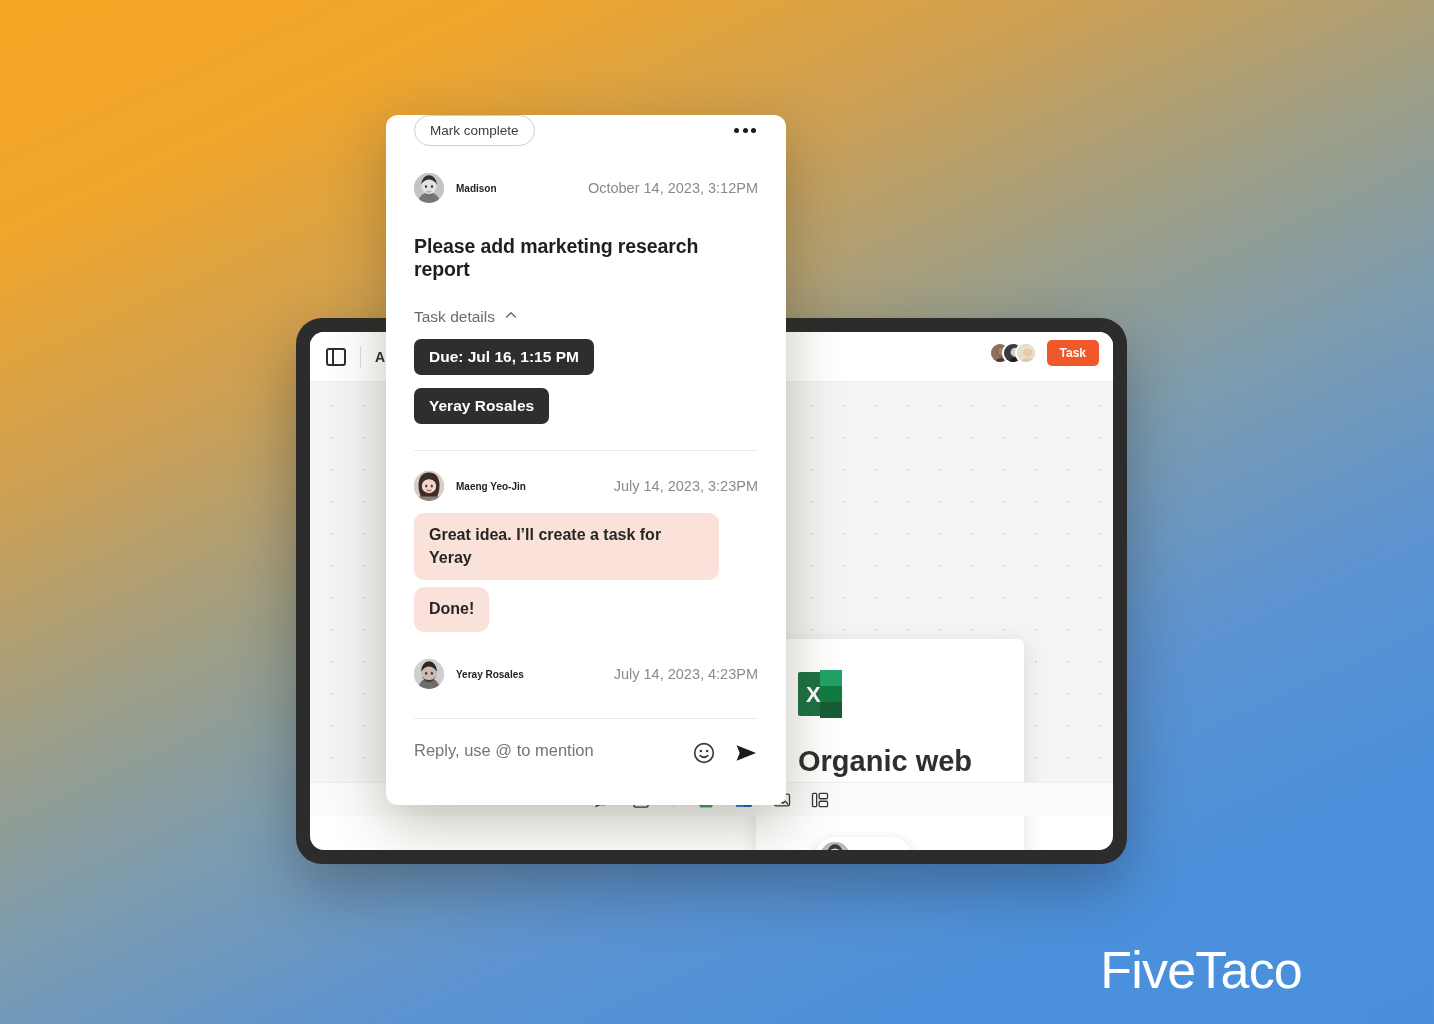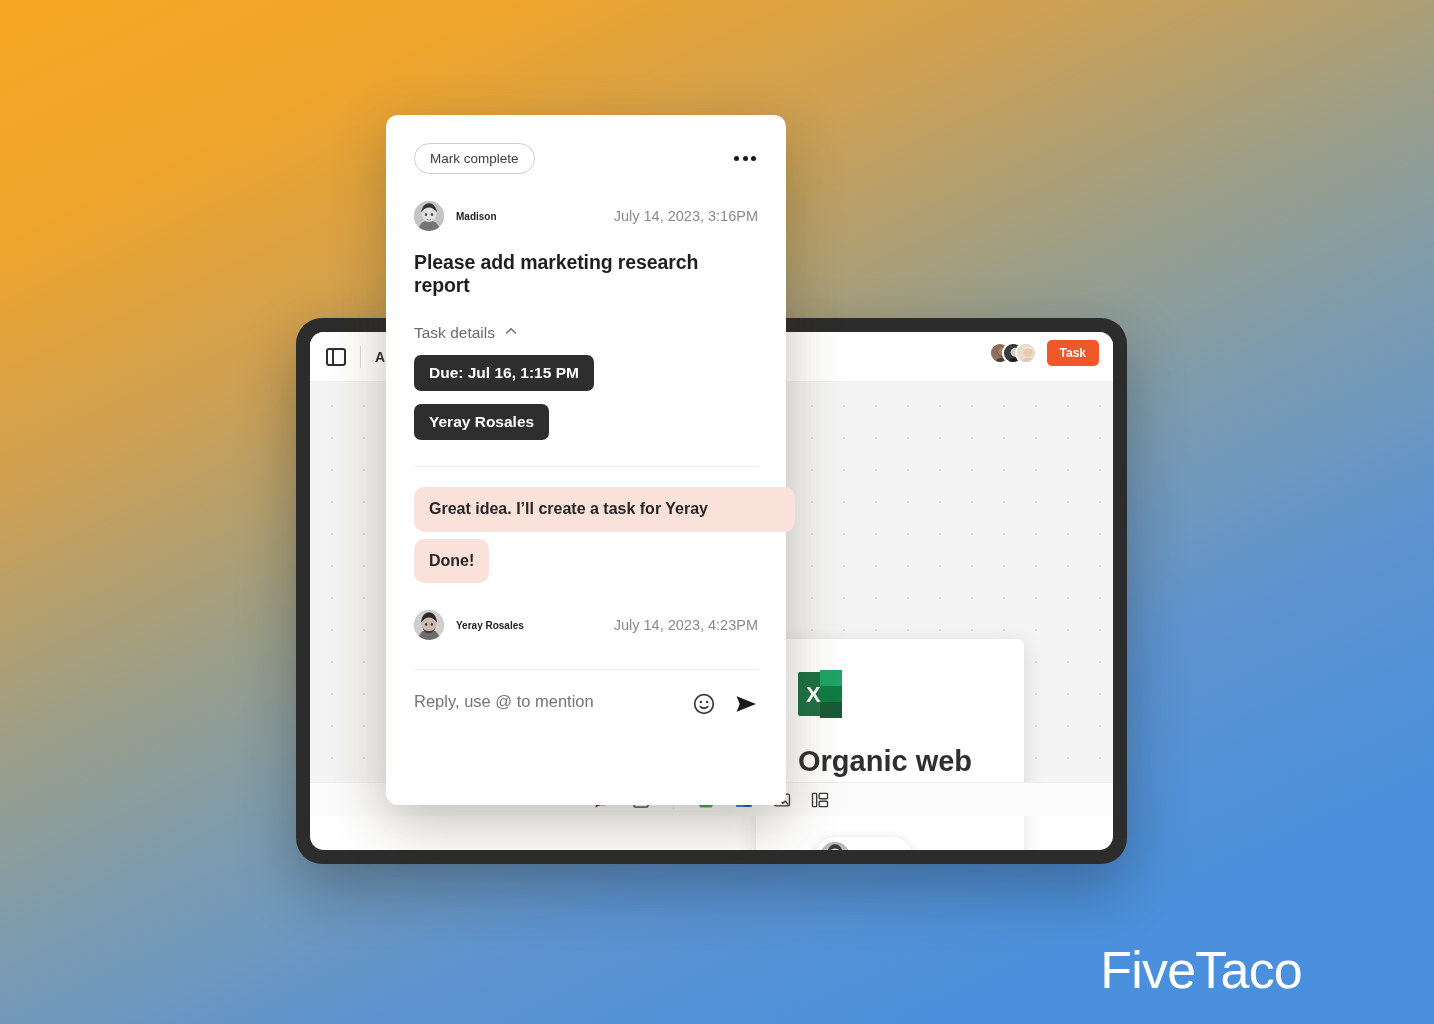--- a/index.html
+++ b/index.html
@@ -158,21 +158,20 @@
     left: 386px; top: 115px;
     width: 400px; height: 690px;
     background: #FFFFFF;
     border-radius: 12px;
     box-shadow: 0 18px 55px rgba(60,50,20,.30);
     padding: 0 28px;
     z-index: 20;
   }
   .cp-topbar {
     display: flex; align-items: center; justify-content: space-between;
-    padding-top: 28px;
   }
   .mark-complete-btn {
     border: 1px solid #CFCFCF;
     background: #fff;
     border-radius: 999px;
     padding: 7px 15px;
     font-size: 13.5px;
     color: #3D3D3D;
     cursor: pointer;
     font-family: inherit;
@@ -185,21 +184,21 @@
   .more-btn i { width: 5px; height: 5px; border-radius: 50%; background: #1B1B1B; display:block; }
 
   .msg-head { display: flex; align-items: center; gap: 12px; }
   .msg-author { font-size: 10px; font-weight: 700; color: #232323; }
   .msg-time { font-size: 14.5px; color: #8A8A8A; margin-left: auto; }
 
   #root-title {
     font-size: 19.5px;
     font-weight: 700;
     color: #1F1F1F;
-    margin-top: 20px;
+    margin-top: 32px;
     letter-spacing: -.1px;
   }
 
   .task-details-row {
     display: flex; align-items: flex-start; gap: 9px;
     margin-top: 27px; cursor: pointer;
   }
   .task-details-row span { font-size: 15.5px; color: #6B6B6B; }
 
   .chip {
@@ -402,21 +401,21 @@
             <rect width="40" height="40" fill="#c4c4c4"></rect>
             <ellipse cx="20" cy="41" rx="15" ry="15" fill="#757575"></ellipse>
             <circle cx="20" cy="18" r="10" fill="#e2e2e2"></circle>
             <path d="M9 15 q11 -13 22 0 q-3 -12 -11 -12 q-8 0 -11 12z" fill="#333333"></path>
             <ellipse cx="16" cy="18" rx="1.6" ry="2.1" fill="#4a4a4a"></ellipse>
             <ellipse cx="24" cy="18" rx="1.6" ry="2.1" fill="#4a4a4a"></ellipse>
             <path d="M17 24.5 q3 2 6 0" stroke="#8a8a8a" stroke-width="1.2" fill="none"></path>
           </svg>
         </span>
         <span class="msg-author">Madison</span>
-        <span class="msg-time">July 14, 2023, 3:16PM</span>
+        <span class="msg-time">October 14, 2023, 3:12PM</span>
       </div>
       <div id="root-title">Please add marketing research report</div>
     </div>
 
     <div class="task-details-row">
       <span>Task details</span>
       <span>
         <svg viewBox="0 0 16 16" width="14" height="14" aria-hidden="true">
           <path d="M3 10.2L8 5.4l5 4.8" fill="none" stroke="#6B6B6B" stroke-width="1.7" stroke-linecap="round" stroke-linejoin="round"></path>
         </svg>
@@ -426,22 +425,38 @@
     <div class="chip-wrap">
       <span class="chip">Due: Jul 16, 1:15 PM</span>
     </div>
     <div class="chip-wrap">
       <span class="chip">Yeray Rosales</span>
     </div>
 
     <div class="hr" style="margin-top:26px;"></div>
 
     <div style="margin-top:20px;">
+      <div class="msg-head">
+        <span class="av" style="width:30px;height:30px;">
+          <svg viewBox="0 0 40 40" width="30" height="30" aria-hidden="true">
+            <rect width="40" height="40" fill="#d6cdc6"></rect>
+            <ellipse cx="20" cy="40" rx="14" ry="14" fill="#8e7f77"></ellipse>
+            <path d="M6 18 q1 -16 14 -16 q13 0 14 16 q0 12 -4 16 l-20 0 q-4 -4 -4 -16z" fill="#3c2d27"></path>
+            <circle cx="20" cy="20" r="9.6" fill="#f0d9cc"></circle>
+            <path d="M9 16 q11 -10 22 0 q-2 -12 -11 -12 q-9 0 -11 12z" fill="#3c2d27"></path>
+            <ellipse cx="16.3" cy="20" rx="1.5" ry="2" fill="#4a3b34"></ellipse>
+            <ellipse cx="23.7" cy="20" rx="1.5" ry="2" fill="#4a3b34"></ellipse>
+            <path d="M17.6 25.4 q2.4 2 4.8 0" stroke="#c0736a" stroke-width="2" fill="none" stroke-linecap="round"></path>
+          </svg>
+        </span>
+        <span class="msg-author">Maeng Yeo-Jin</span>
+        <span class="msg-time">July 14, 2023, 3:23PM</span>
+      </div>
       <div style="margin-top:12px;">
-        <div class="bubble peach" style="width:381px;">Great idea. I’ll create a task for Yeray</div>
+        <div class="bubble peach" style="width:305px;">Great idea. I’ll create a task for Yeray</div>
         <div style="margin-top:7px;">
           <span class="bubble peach">Done!</span>
         </div>
       </div>
     </div>
 
     <div style="margin-top:27px;">
       <div class="msg-head">
         <span class="av" style="width:30px;height:30px;">
           <svg viewBox="0 0 40 40" width="30" height="30" aria-hidden="true">

